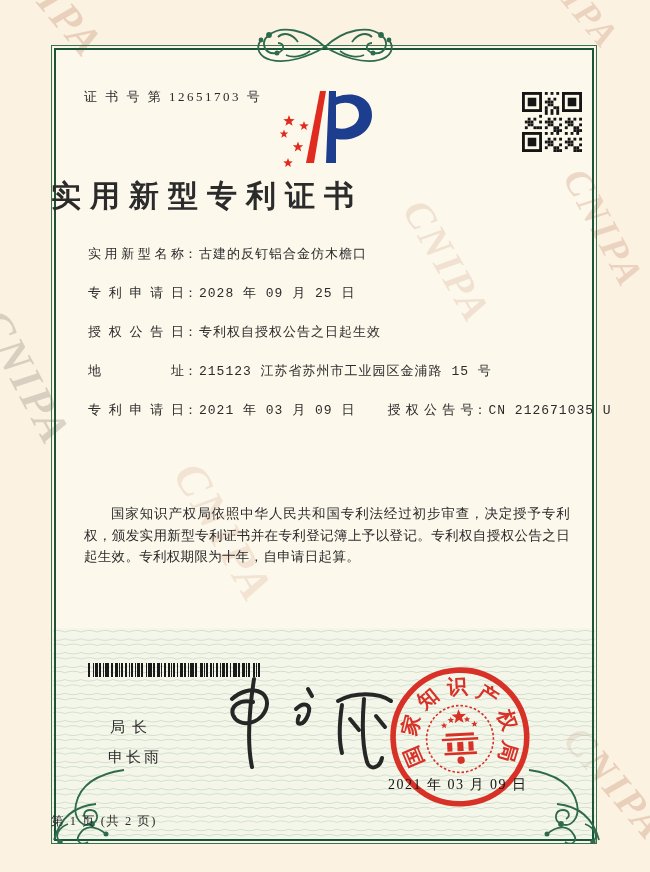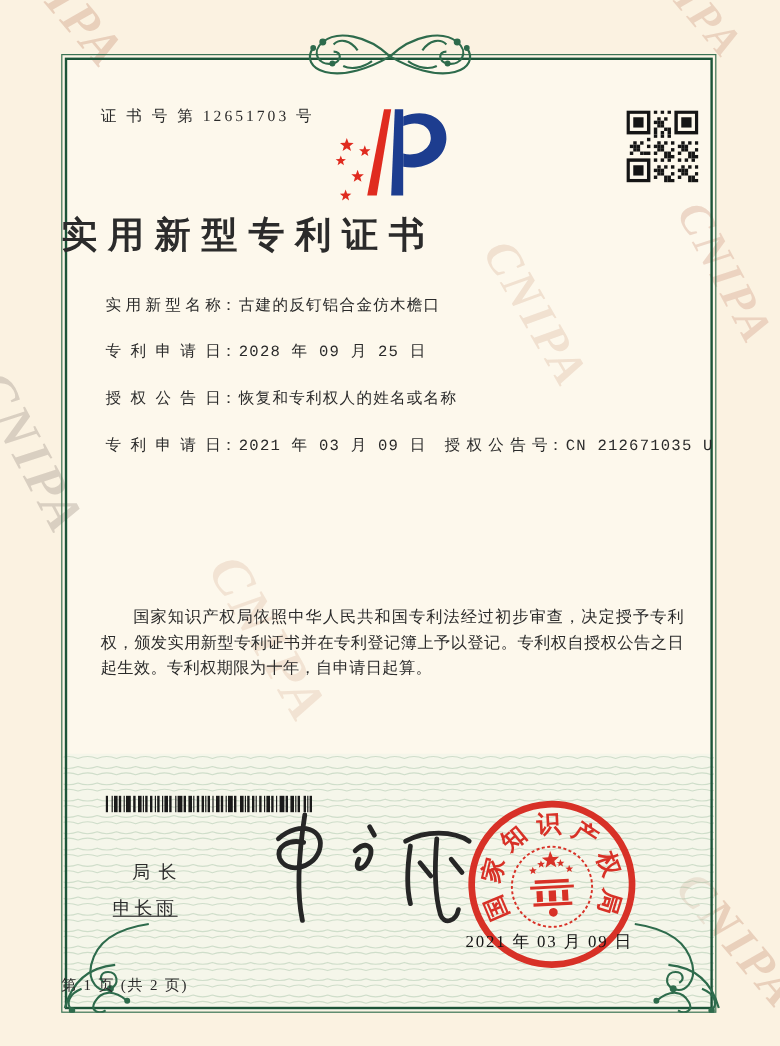--- a/index.html
+++ b/index.html
@@ -32,32 +32,32 @@
   .qr{position:absolute;left:522px;top:92px;z-index:3;}
   .title{
     position:absolute;left:51px;width:546px;top:176px;
     font-size:30px;font-weight:bold;letter-spacing:9px;z-index:3;
   }
   .rows{position:absolute;left:88px;top:245px;width:490px;z-index:3;font-size:13px;font-family:Liberation Mono, monospace;}
   .frow{height:19px;margin-bottom:20px;white-space:nowrap;}
   .flabel{display:inline-block;width:96px;text-align:justify;text-align-last:justify;vertical-align:top;}
   .fcolon{display:inline-block;width:15px;}
   .fvalue{letter-spacing:1px;}
-  .fextra{margin-left:15px;}
+  .fextra{margin-left:32px;}
   .flabel2{display:inline-block;width:86px;text-align:justify;text-align-last:justify;}
 
   .paras{
     position:absolute;left:84px;top:503px;width:486px;z-index:3;
     font-size:13.5px;line-height:21.5px;text-align:justify;letter-spacing:.3px;
   }
   .paras p{margin:0;text-indent:2em;}
 
   .barcode{position:absolute;left:88px;top:663px;z-index:3;}
   .signer-title{position:absolute;left:94px;top:718px;font-size:15px;letter-spacing:7px;z-index:3;margin-left:16px;}
-  .signer-name{position:absolute;left:94px;top:748px;font-size:15px;letter-spacing:3px;z-index:3;text-decoration:underline;}
+  .signer-name{position:absolute;left:108px;top:748px;font-size:15px;letter-spacing:3px;z-index:3;}
   .signature{position:absolute;left:192px;top:665px;z-index:4;}
   .seal{position:absolute;left:383px;top:658px;z-index:4;transform:rotate(-3deg);opacity:.95;}
   .seal-date{position:absolute;left:388px;top:776px;font-size:14px;letter-spacing:1.5px;color:#141414;z-index:5;}
   .footer{position:absolute;left:51px;width:602px;top:813px;text-align:left;font-size:12.5px;letter-spacing:1.5px;z-index:3;}
 
   .orn-top{position:absolute;left:226px;top:24px;z-index:3;}
   .orn-bl{position:absolute;left:44px;top:762px;z-index:3;}
   .orn-br{position:absolute;left:524px;top:762px;z-index:3;transform:scaleX(-1);}
 </style>
 </head>
@@ -276,23 +276,26 @@
     <span class="flabel">实用新型名称</span><span class="fcolon">：</span><span class="fvalue">古建的反钉铝合金仿木檐口</span><span class="fextra"></span>
   </div>
 
 
 
   <div class="frow">
     <span class="flabel">专利申请日</span><span class="fcolon">：</span><span class="fvalue">2028 年 09 月 25 日</span><span class="fextra"></span>
   </div>
 
   <div class="frow">
-    <span class="flabel">授权公告日</span><span class="fcolon">：</span><span class="fvalue">恢复和专利权人的姓名或名称</span><span class="fextra"></span>
-  </div>
-
+    <span class="flabel">授权公告日</span><span class="fcolon">：</span><span class="fvalue">专利权自授权公告之日起生效</span><span class="fextra"></span>
+  </div>
+
+  <div class="frow">
+    <span class="flabel">地址</span><span class="fcolon">：</span><span class="fvalue">215123 江苏省苏州市工业园区金浦路 15 号</span><span class="fextra"></span>
+  </div>
 
   <div class="frow">
     <span class="flabel">专利申请日</span><span class="fcolon">：</span><span class="fvalue">2021 年 03 月 09 日</span><span class="fextra"><span class="flabel2">授权公告号</span><span class="fcolon">：</span><span class="fvalue">CN 212671035 U</span></span>
   </div>
 </div>
 
 <div class="paras" id="paras">
     <p>国家知识产权局依照中华人民共和国专利法经过初步审查，决定授予专利权，颁发实用新型专利证书并在专利登记簿上予以登记。专利权自授权公告之日起生效。专利权期限为十年，自申请日起算。</p>
   </div>
 

